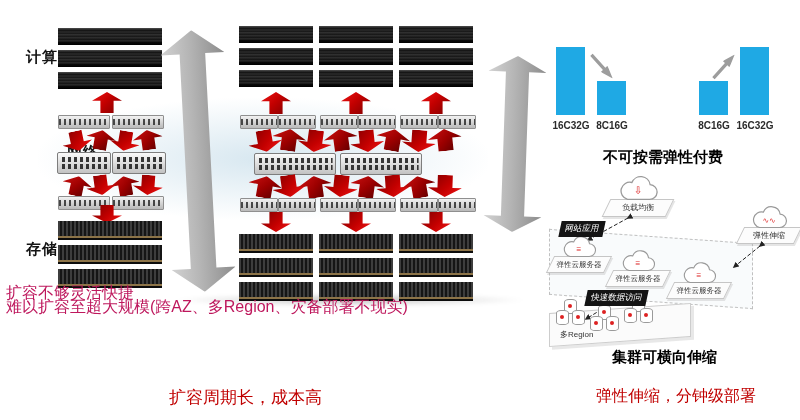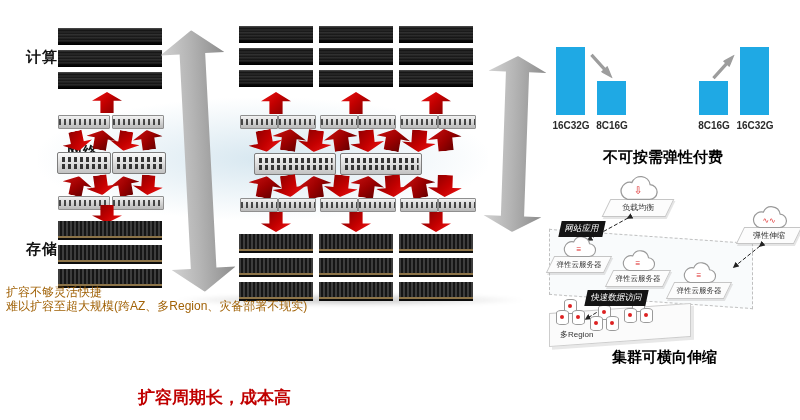--- a/index.html
+++ b/index.html
@@ -36,22 +36,22 @@
   .ra{position:absolute;
       clip-path:polygon(50% 0,100% 42%,72% 42%,72% 100%,28% 100%,28% 42%,0 42%);
       background:linear-gradient(135deg,#ef1616 0%,#c40000 45%,#7c0000 100%);}
   .ra.dk{background:linear-gradient(135deg,#d01212 0%,#9c0000 50%,#4d0000 100%);}
   .dn{transform:rotate(180deg);}
 
   .gar{position:absolute;
       clip-path:polygon(50% 0,100% 9%,70% 9%,70% 91%,100% 91%,50% 100%,0 91%,30% 91%,30% 9%,0 9%);
       background:linear-gradient(90deg,#d2d2d2 0%,#b5b5b5 45%,#8c8c8c 100%);}
 
-  .notes{position:absolute;color:#a16207;font-size:12px;line-height:13.5px;white-space:nowrap;}
-  .caption{position:absolute;color:#c00000;font-weight:bold;}
+  .notes{position:absolute;color:#be185d;font-size:16px;line-height:13.5px;white-space:nowrap;}
+  .caption{position:absolute;color:#c00000;font-weight:normal;text-align:center;}
 
   
   .bar{position:absolute;width:29px;background:#1fa9e4;}
   .blabel{position:absolute;width:46px;text-align:center;font-size:10px;font-weight:bold;color:#2b2b2b;}
   .scalearrow{position:absolute;width:32px;height:9px;background:#9d9d9d;
       clip-path:polygon(0 32%,60% 32%,60% 0,100% 50%,60% 100%,60% 68%,0 68%);}
   .btitle{position:absolute;text-align:center;font-weight:bold;font-size:15px;color:#000;}
 
   .node{position:absolute;text-align:center;}
   .node .cloud{display:block;margin:0 auto -3px auto;position:relative;z-index:2;}
@@ -146,20 +146,21 @@
   <div class="stgcol" style="left:239px;top:234px;width:74px;height:67px;"></div>
   <div class="stgcol" style="left:319px;top:234px;width:74px;height:67px;"></div>
   <div class="stgcol" style="left:399px;top:234px;width:74px;height:67px;"></div>
 
   <div class="notes" style="left:6px;top:286px;">
     <div>扩容不够灵活快捷</div>
     <div>难以扩容至超大规模(跨AZ、多Region、灾备部署不现实)</div>
   </div>
 
   <div class="caption" style="left:138px;top:386px;width:215px;font-size:17px;">扩容周期长，成本高</div>
+  <div class="caption" style="left:578px;top:386px;width:196px;font-size:16px;">弹性伸缩，分钟级部署</div>
 
   <div class="bar" style="left:556px;top:47px;height:68px;"></div>
   <div class="bar" style="left:597px;top:81px;height:34px;"></div>
   <div class="scalearrow" style="left:586px;top:62px;transform:rotate(48deg);"></div>
   <div class="blabel" style="left:548px;top:120px;">16C32G</div>
   <div class="blabel" style="left:589px;top:120px;">8C16G</div>
 
   <div class="bar" style="left:699px;top:81px;height:34px;"></div>
   <div class="bar" style="left:740px;top:47px;height:68px;"></div>
   <div class="scalearrow" style="left:708px;top:62px;transform:rotate(-48deg);"></div>

